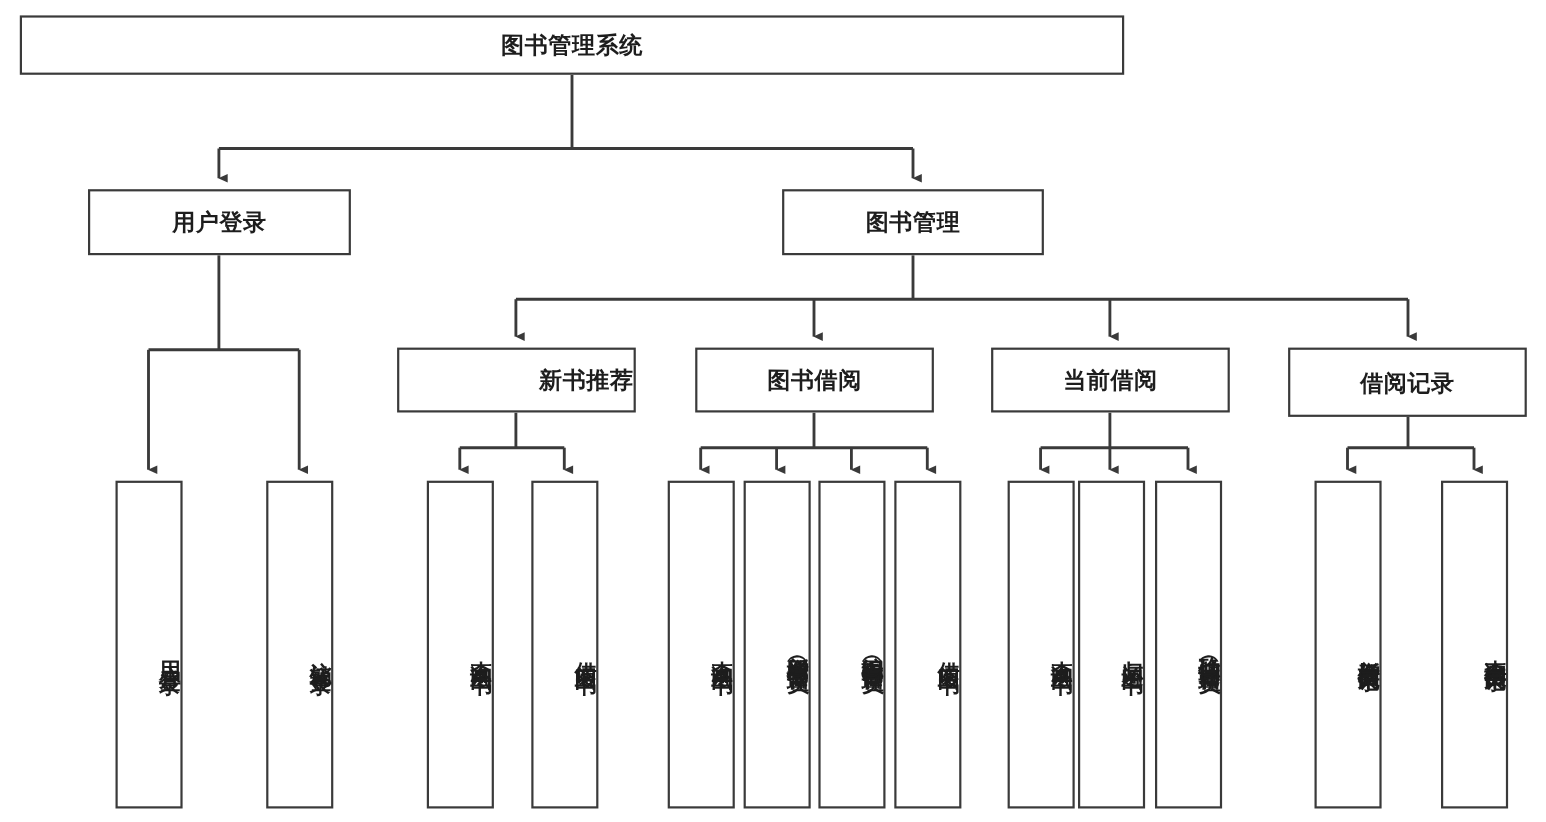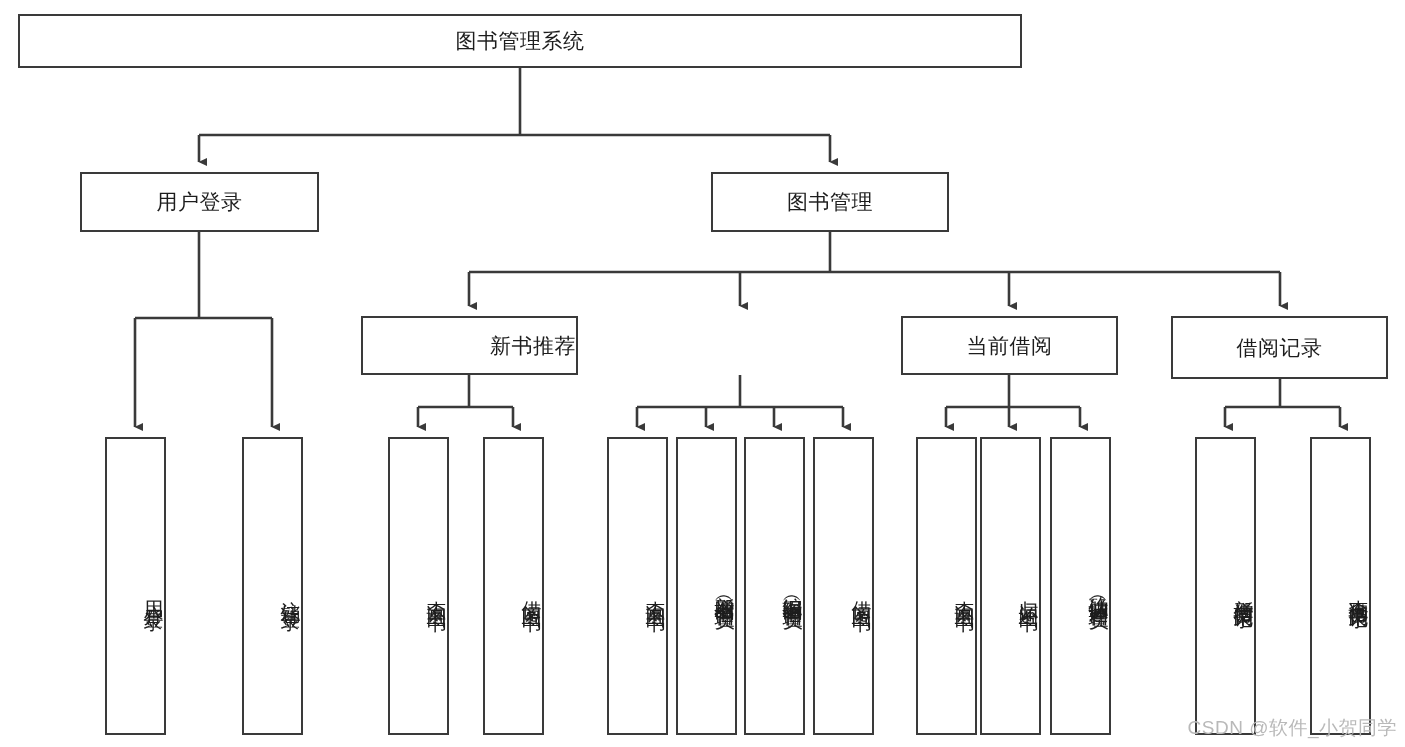--- a/index.html
+++ b/index.html
@@ -26,20 +26,21 @@
   }
   .node {
     position: absolute;
     box-sizing: border-box;
     background: #ffffff;
     border: 2px solid #3a3a3a;
     display: flex;
     align-items: center;
     justify-content: center;
     color: #1d1d1d;
+    font-weight: bold;
   }
   .node.horiz {
     font-size: 21px;
     letter-spacing: 0.5px;
   }
   .node.vert {
     writing-mode: vertical-rl;
     text-orientation: upright;
     font-size: 20px;
     line-height: 1.06;
@@ -126,20 +127,23 @@
   <div class="node horiz" style="left:80px; top:172px; width:239px; height:60px;">
     <span>用户登录</span>
   </div>
   <div class="node horiz" style="left:711px; top:172px; width:238px; height:60px;">
     <span>图书管理</span>
   </div>
 
   <div class="node horiz" style="left:361px; top:316px; width:217px; height:59px;justify-content:flex-end;">
     <span>新书推荐</span>
   </div>
+  <div class="node horiz" style="left:632px; top:316px; width:217px; height:59px;">
+    <span>图书借阅</span>
+  </div>
   <div class="node horiz" style="left:901px; top:316px; width:217px; height:59px;text-align:center;">
     <span>当前借阅</span>
   </div>
   <div class="node horiz" style="left:1171px; top:316px; width:217px; height:63px;">
     <span>借阅记录</span>
   </div>
 
   <div class="node vert" style="left:105px; top:437px; width:61px; height:298px;">
     <span>用户登录</span>
   </div>
@@ -177,15 +181,14 @@
     <span>确认归还（管理员）</span>
   </div>
 
   <div class="node vert tall" style="left:1195px; top:437px; width:61px; height:298px;">
     <span>新增借阅记录</span>
   </div>
   <div class="node vert tall" style="left:1310px; top:437px; width:61px; height:298px;">
     <span>查询借阅记录</span>
   </div>
 
-  <div class="watermark">CSDN @软件_小贺同学</div>
 
 </div>
 
 </body></html>

